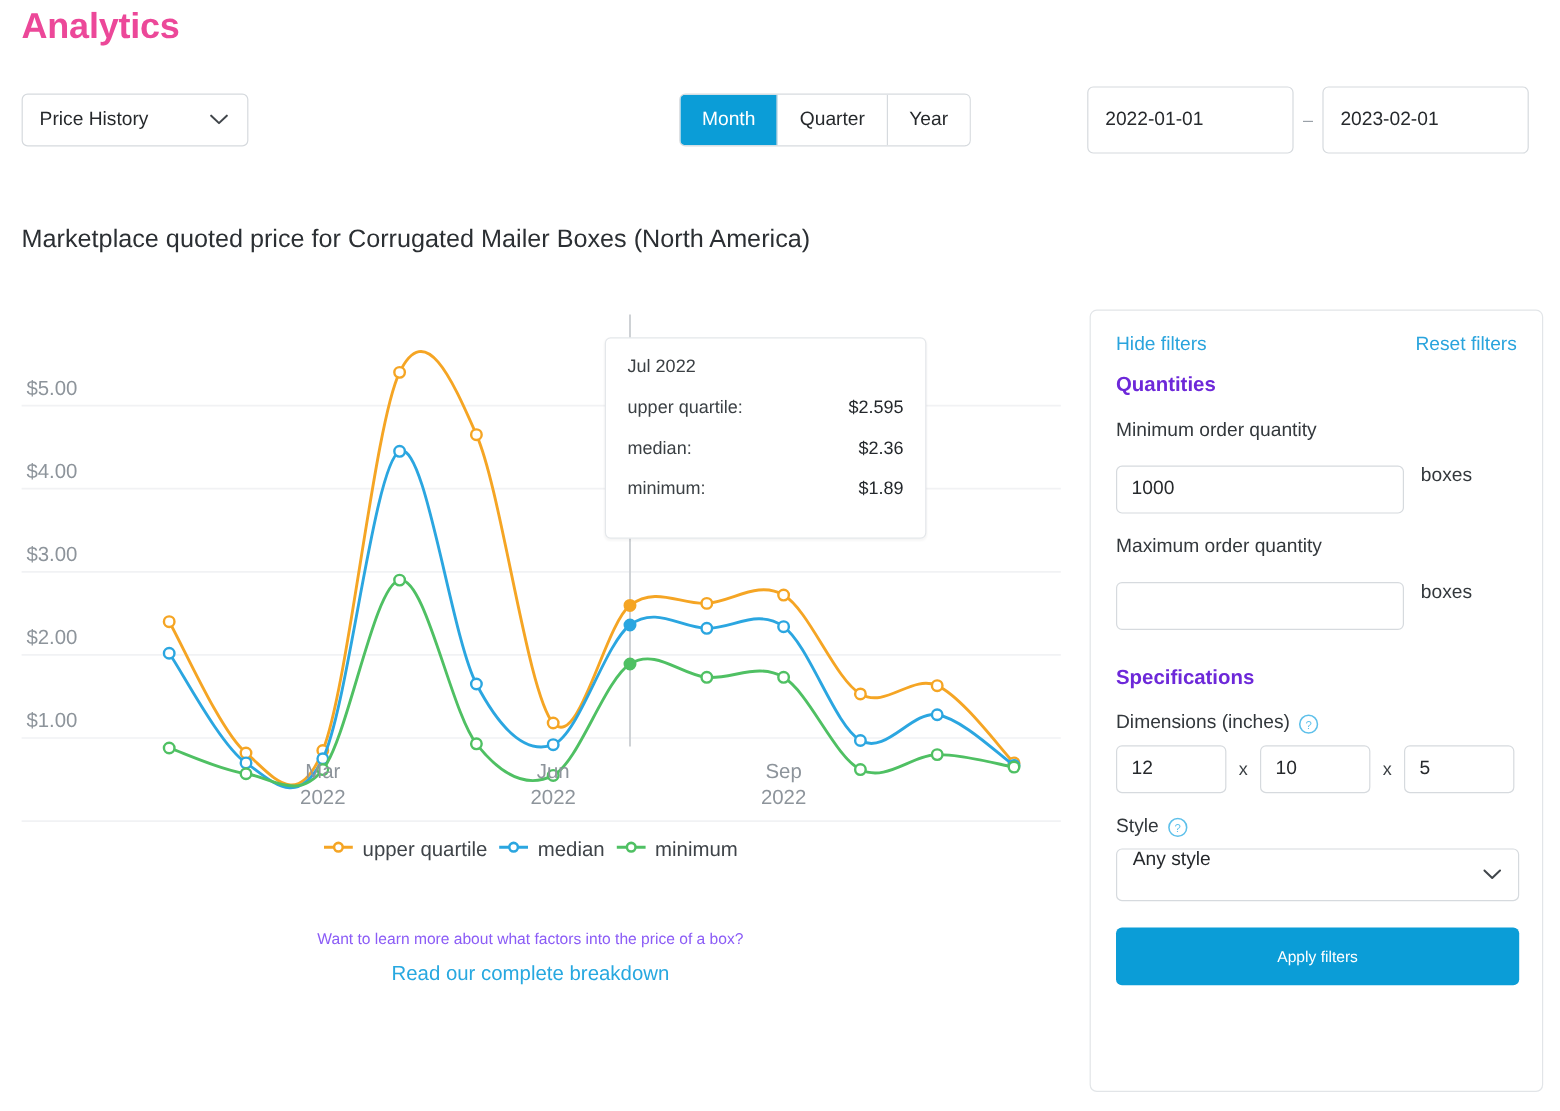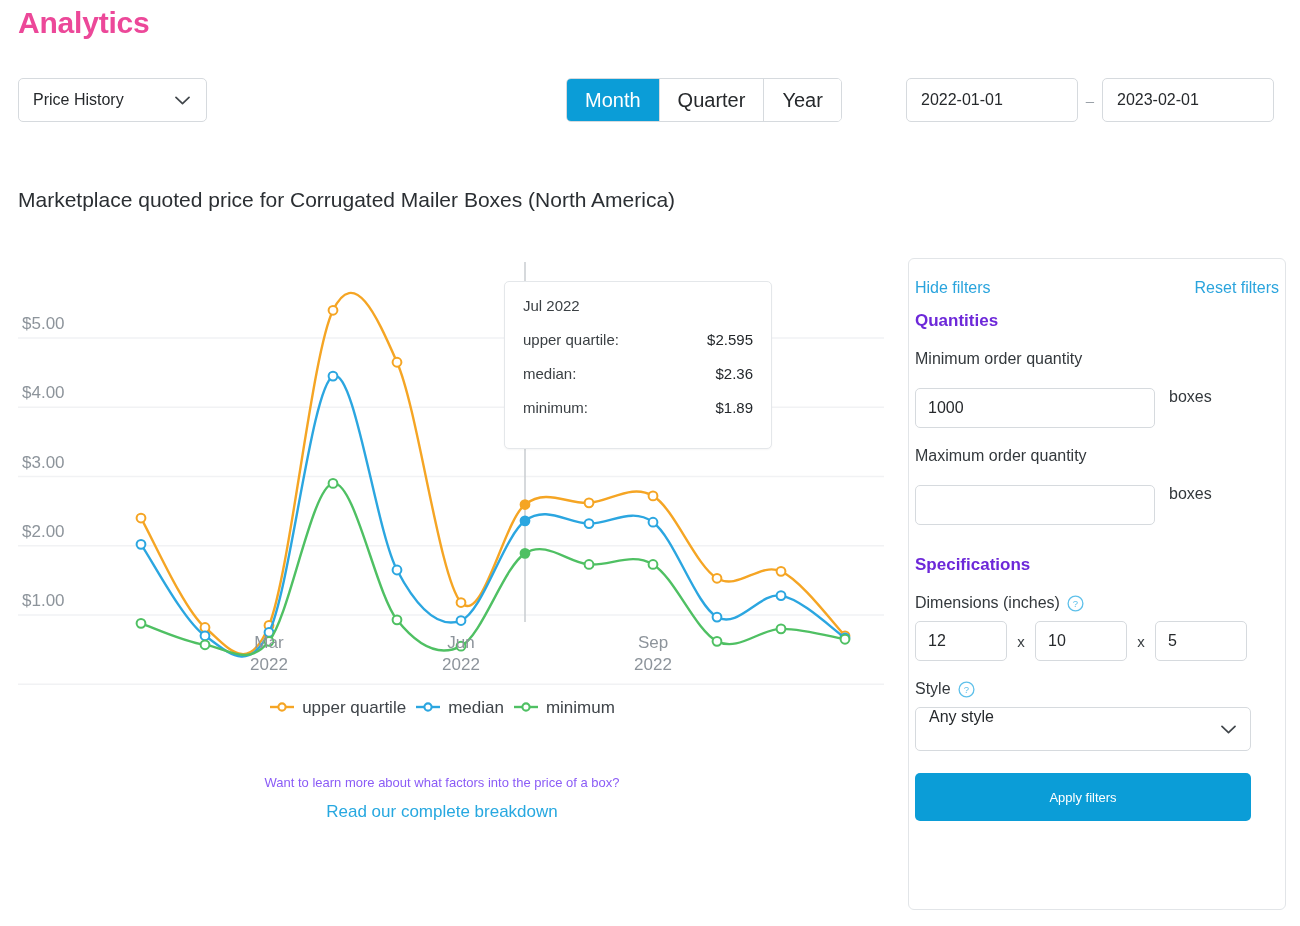--- a/index.html
+++ b/index.html
@@ -45,34 +45,34 @@
     position: absolute; left: 566px; top: 0;
     display: flex; height: 44px;
     border: 1px solid #d6dade;
     border-radius: 5px;
     overflow: hidden;
     box-sizing: border-box;
     background: #fff;
   }
   .seg .segbtn {
     display: flex; align-items: center; justify-content: center;
-    font-size: 20px; color: #26292c;
+    font-size: 16px; color: #26292c;
     padding: 0 18px;
     border-right: 1px solid #d6dade;
     cursor: pointer;
     background: #fff;
     box-sizing: border-box;
     min-width: 56px;
   }
   .seg .segbtn:last-child { border-right: none; }
   .seg .segbtn.active { background: #0b9dd7; color: #ffffff; }
 
   .daterange { position: absolute; left: 906px; top: 0; display: flex; align-items: center; height: 44px; }
   .date-field {
-    width: 172px; height: 44px;
+    width: 172px; height: 56px;
     border: 1px solid #d6dade; border-radius: 5px;
     background: #fff;
     display: flex; align-items: center;
     box-sizing: border-box;
     font-size: 16px; color: #26292c;
     padding-left: 14px;
     cursor: text;
   }
   .date-sep { width: 24px; text-align: center; color: #9aa1a8; font-size: 15px; }
 
@@ -117,21 +117,21 @@
   .chart-footer .lnk { display: block; margin-top: 12px; font-size: 17px; color: #27a8e0; text-decoration: none; cursor: pointer; }
 
   
   .filters {
     position: absolute; left: 908px; top: 258px;
     width: 378px; height: 652px;
     background: #fff;
     border: 1px solid #e2e5e8;
     border-radius: 6px;
     box-sizing: border-box;
-    padding: 20px 6px;
+    padding: 20px 21px;
   }
   .filters-top { display: flex; justify-content: space-between; align-items: center; }
   .filters-top a { font-size: 16px; color: #2aa4dd; text-decoration: none; cursor: pointer; }
   .sec-head { font-size: 17px; font-weight: bold; color: #6d28d9; margin-top: 14px; }
   .field-label { font-size: 16px; color: #33383c; margin-top: 19px; display:flex; align-items:center; gap:7px;}
   .qty-row { display: flex; align-items: flex-start; margin-top: 20px; }
   .txtinput {
     height: 40px; border: 1px solid #d6dade; border-radius: 5px;
     background: #fff; box-sizing: border-box;
     font-size: 16px; color: #26292c;

